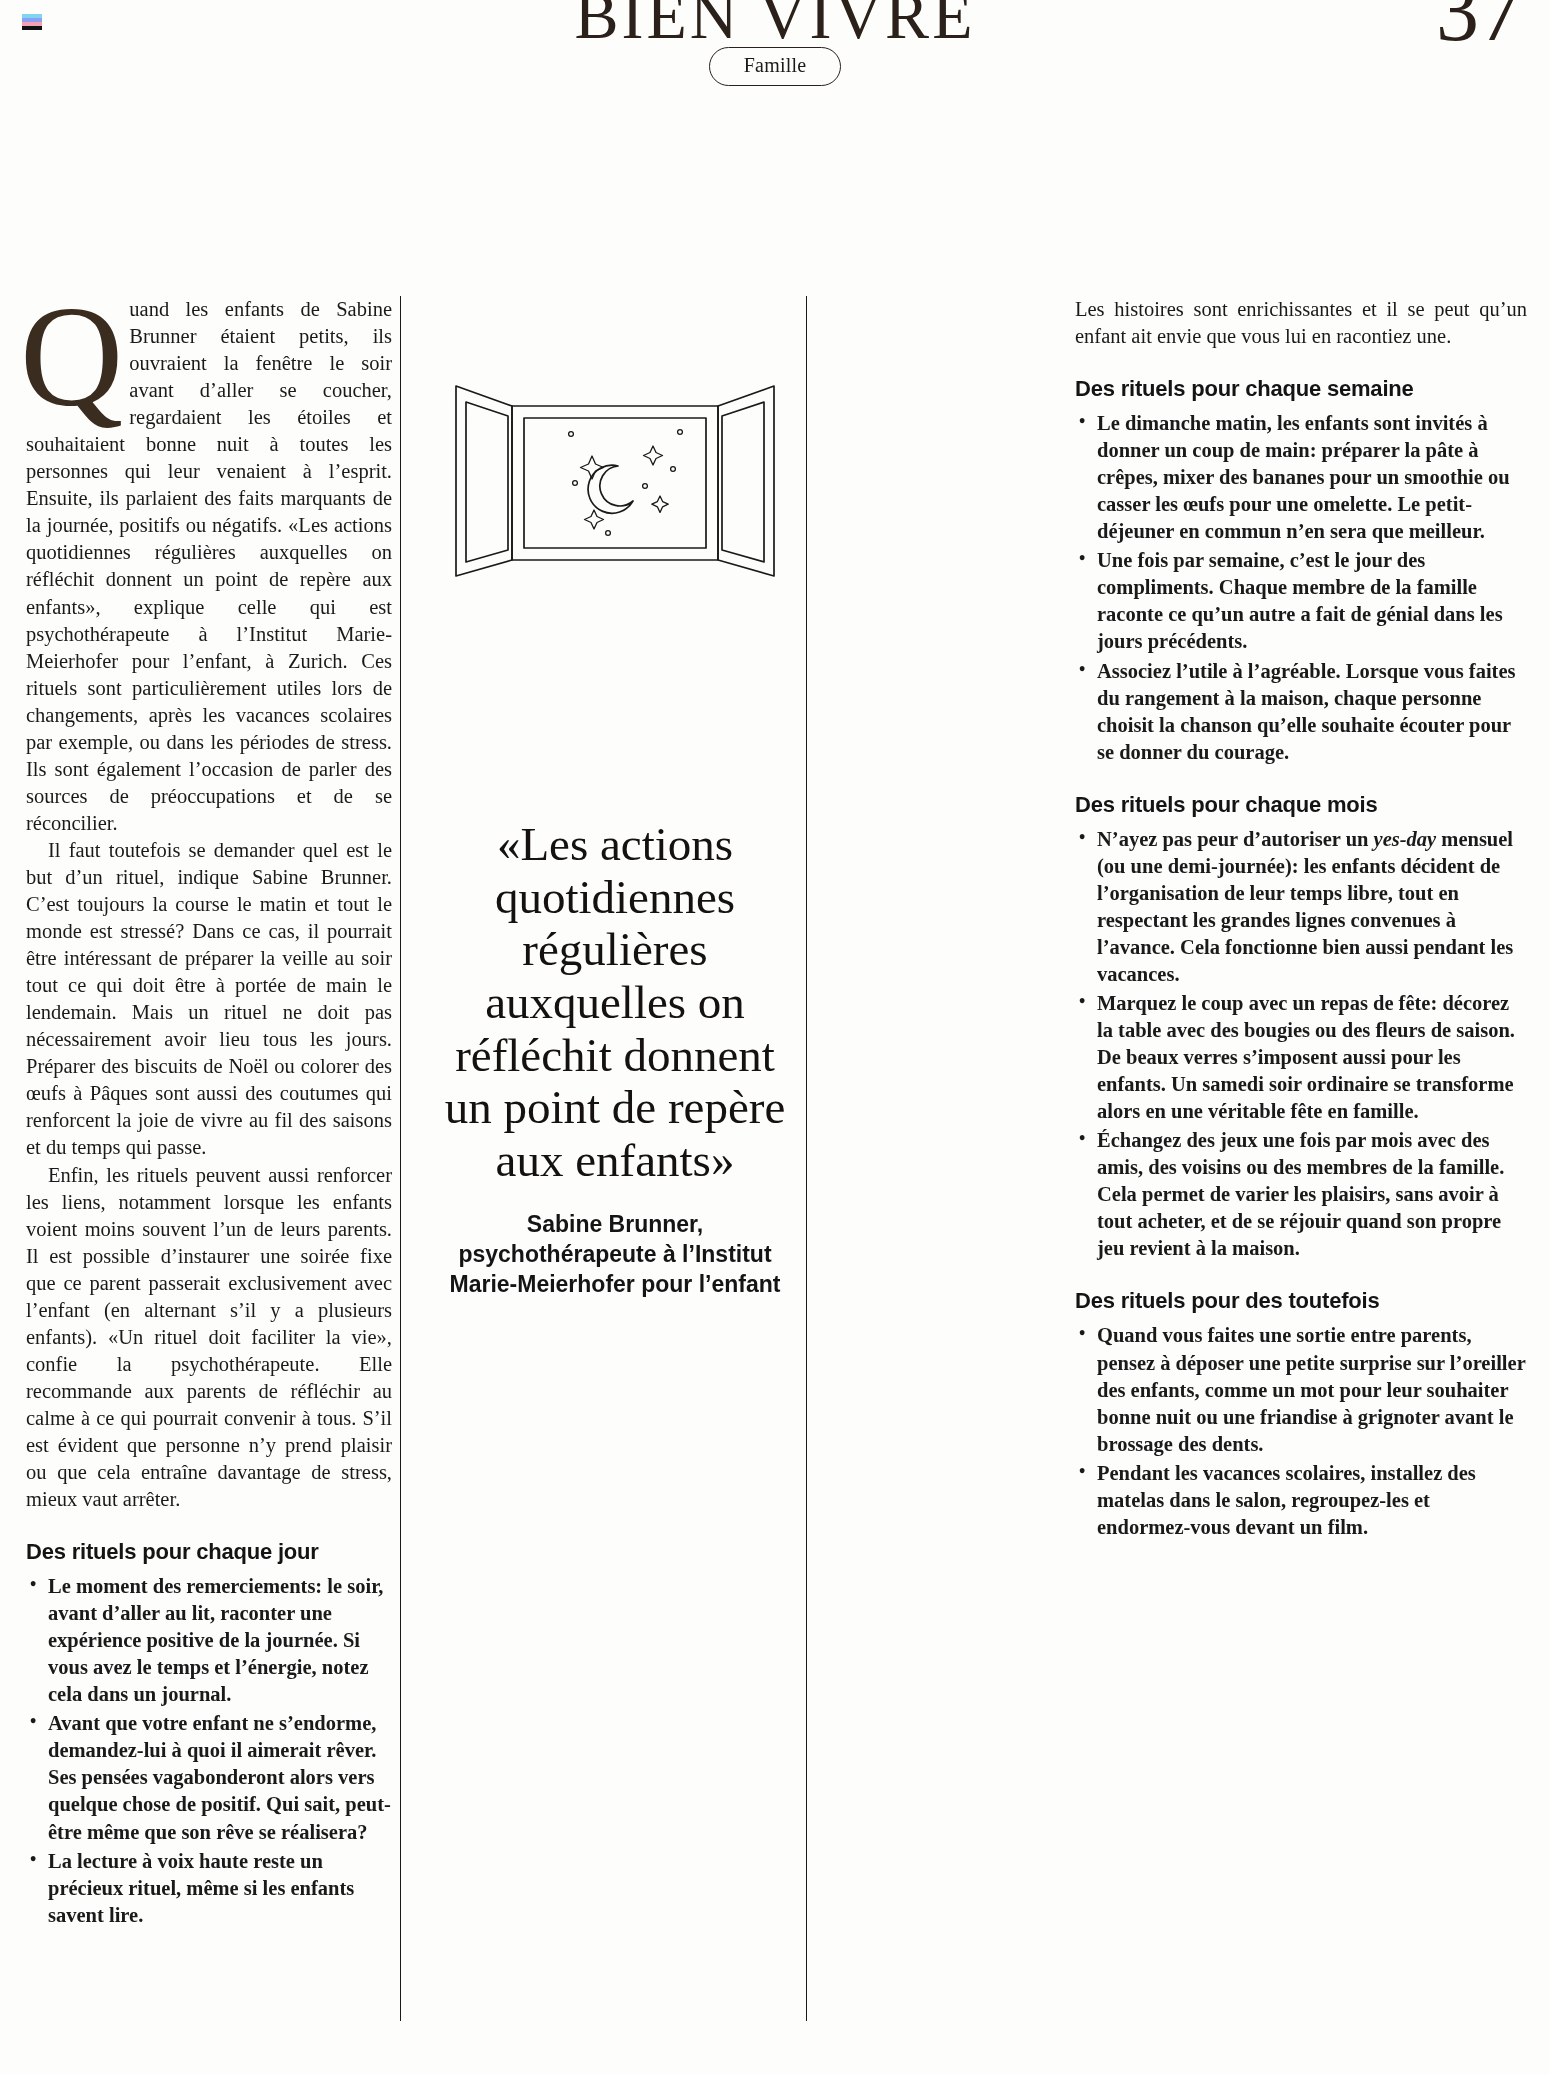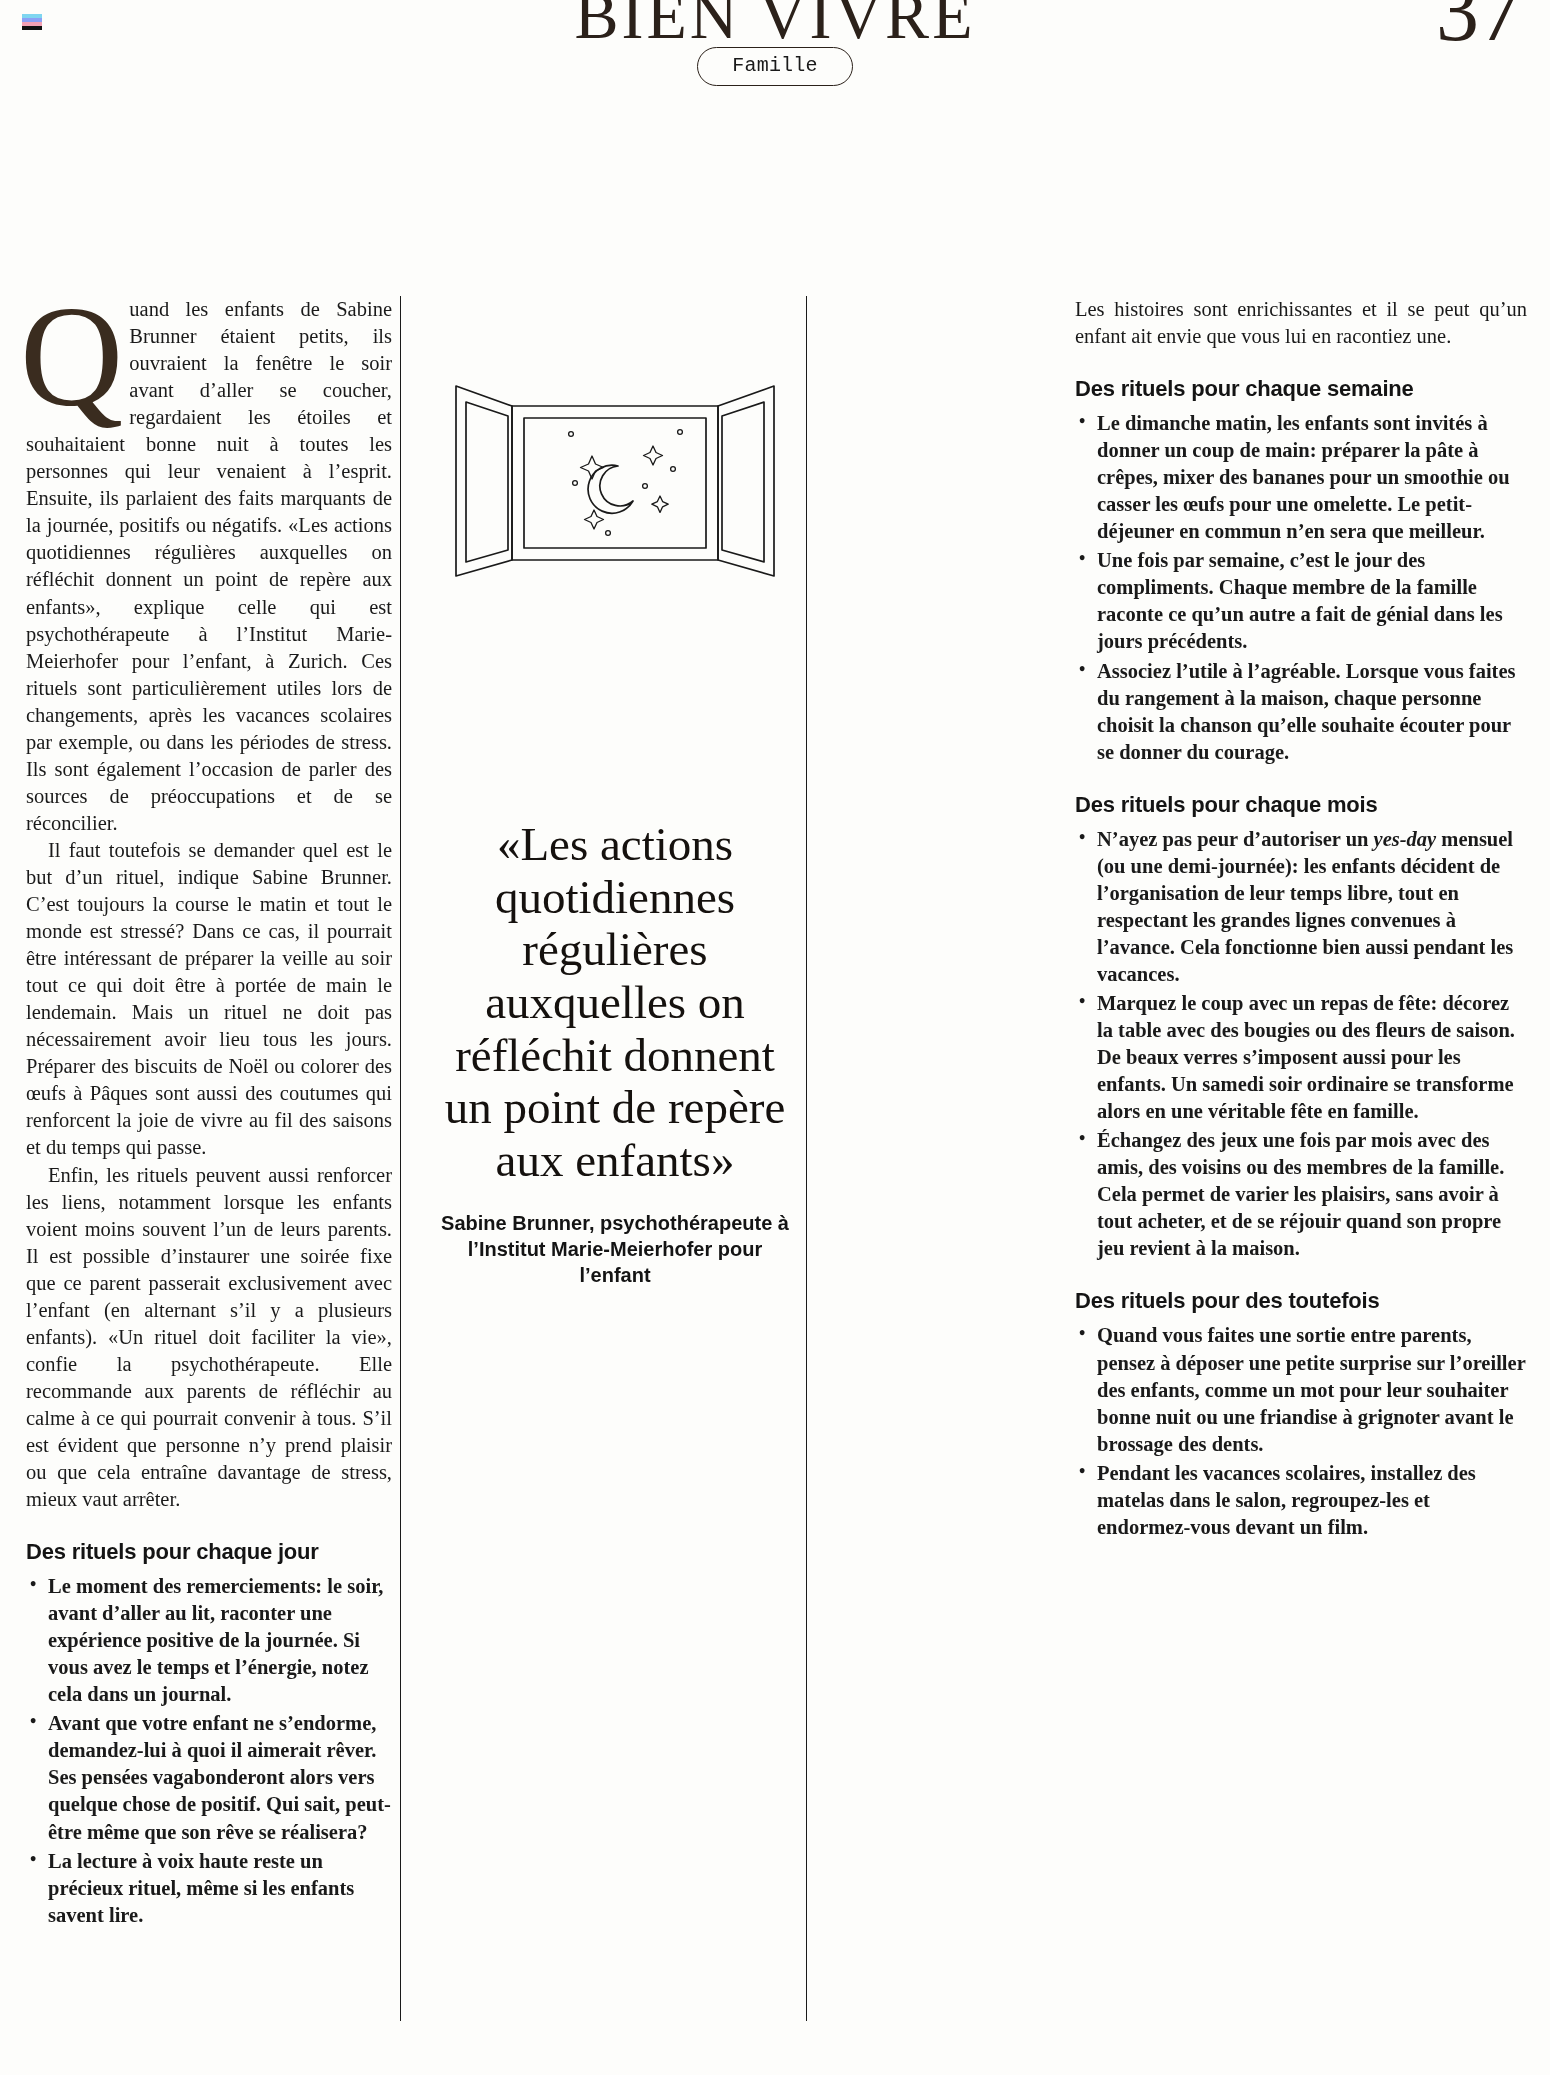--- a/index.html
+++ b/index.html
@@ -32,21 +32,21 @@
     font-family:"Liberation Serif", serif;
     font-size:86px; color:#2b211a; line-height:1;
   }
   .rubric {
     position:absolute; top:47px; left:0; width:1550px; text-align:center;
   }
   .rubric span {
     display:inline-block;
     border:1.4px solid #2b211a; border-radius:24px;
     padding:6px 34px 8px;
-    font-family:Liberation Mono, monospace;
+    font-family:Liberation Serif, serif;
     font-size:20px; color:#1a1a1a; letter-spacing:.2px;text-align:center;
   }
 
   
   .col { position:absolute; top:296px; }
   #col1 { left:26px;   width:366px; }
   #col3 { left:1075px; width:452px; }
 
   .rule { position:absolute; width:1px; background:#1a1a1a; }
   #rule-a { left:400px;  top:296px; height:1725px; }
@@ -103,21 +103,21 @@
     position:absolute; left:440px; top:818px; width:350px;
     text-align:center;
   }
   .pullquote .q {
     font-family:"Liberation Serif", serif;
     font-size:47px; line-height:1.12; color:#15110e;
   }
   .pullquote .attrib {
     margin-top:24px;
     font-family:"Liberation Sans", sans-serif;
-    font-weight:bold; font-size:20px; line-height:1.3;
+    font-weight:bold; font-size:23px; line-height:1.3;
     color:#141414;
   }
 </style>
 </head>
 <body>
 
 <div class="masthead">
 
   <div class="logo-mark">
     <i style="background:#7fd6f0"></i>

